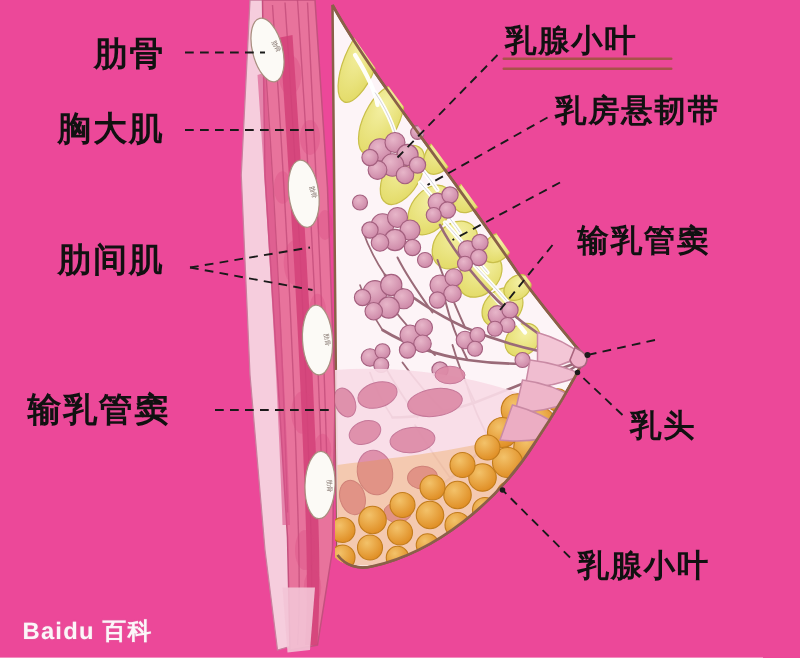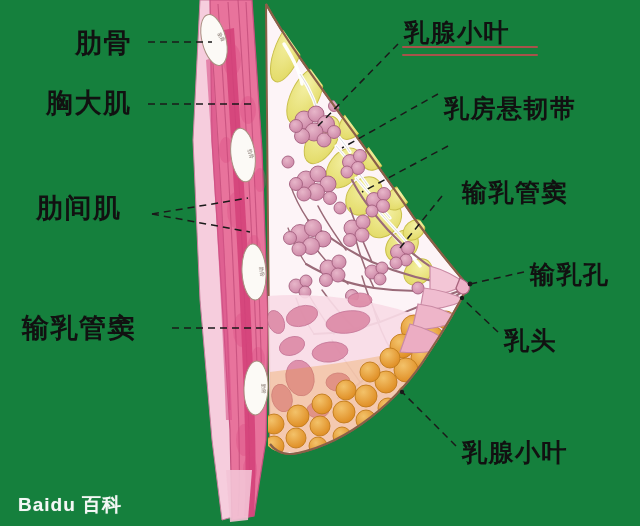--- a/index.html
+++ b/index.html
@@ -4,21 +4,21 @@
 <title>Breast Anatomy Diagram</title>
 <style>
   html,body{margin:0;padding:0;}
   body{
     width:640px;height:526px;
     background:#ffffff;
     font-family:"Liberation Sans","DejaVu Sans",sans-serif;
     overflow:hidden;
     position:relative;
   }
-  #stage{position:absolute;left:0;top:0;width:640px;height:526px;background:#15803d;}
+  #stage{position:absolute;left:0;top:0;width:640px;height:526px;background:#ec4899;}
   .lbl{
     position:absolute;
     font-weight:bold;
     color:#111111;
     white-space:nowrap;
     letter-spacing:1.5px;
     font-family:"Liberation Sans","DejaVu Sans",sans-serif;
     -webkit-font-smoothing:antialiased;
   }
   .lbl-l{font-size:27px;}
@@ -346,36 +346,35 @@
       <circle cx="470" cy="284" r="2.4"></circle>
       <circle cx="462" cy="298" r="2.2"></circle>
       <circle cx="402" cy="392" r="2.2"></circle>
     </g>
   </svg>
 
   <div class="lbl lbl-l" style="left:75px;top:25px;">肋骨</div>
 
   <div class="lbl lbl-l" style="left:46px;top:85px;">胸大肌</div>
 
-  <div class="lbl lbl-l" style="left:36px;top:190px;text-align:right;">肋间肌</div>
+  <div class="lbl lbl-l" style="left:46px;top:190px;text-align:right;">肋间肌</div>
 
   <div class="lbl lbl-l" style="left:22px;top:310px;">输乳管窦</div>
 
   <div class="lbl lbl-r" style="left:404px;top:16px;">乳腺小叶</div>
   <div class="underline-wrap" style="left:402px;top:0;width:136px;height:60px;">
     <div class="ul1" style="top:46px;width:136px;background:#a8524a;"></div>
     <div class="ul2" style="top:54px;width:136px;background:#a8524a;"></div>
   </div>
 
-  <div class="lbl lbl-r" style="left:444px;top:72px;margin-top:20px;">乳房悬韧带</div>
+  <div class="lbl lbl-r" style="left:444px;top:72px;">乳房悬韧带</div>
 
 
   <div class="lbl lbl-r" style="left:462px;top:176px;">输乳管窦</div>
 
-  <div class="lbl lbl-r" style="left:530px;top:258px;">输乳孔</div>
 
   <div class="lbl lbl-r" style="left:504px;top:324px;">乳头</div>
 
   <div class="lbl lbl-r" style="left:462px;top:436px;">乳腺小叶</div>
 
   <div class="wm" style="left:18px;top:492px;">Baidu 百科</div>
 
 </div>
 
 </body></html>

